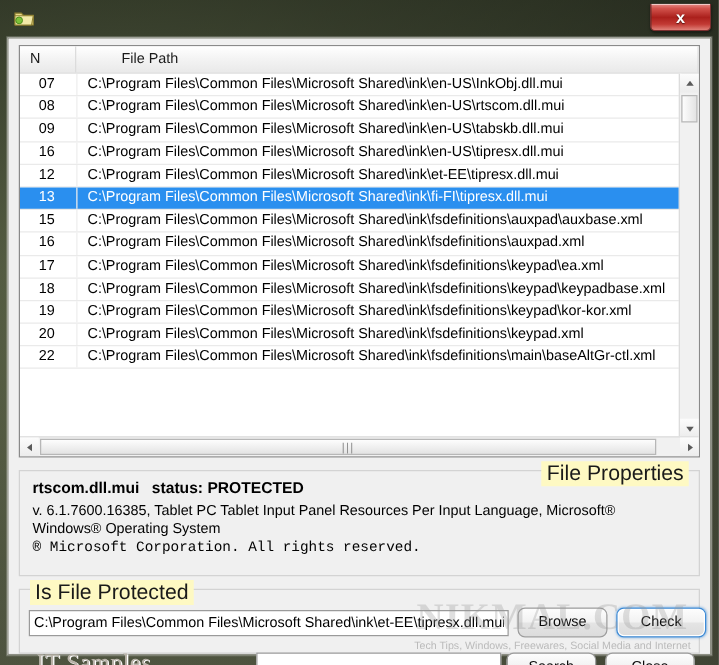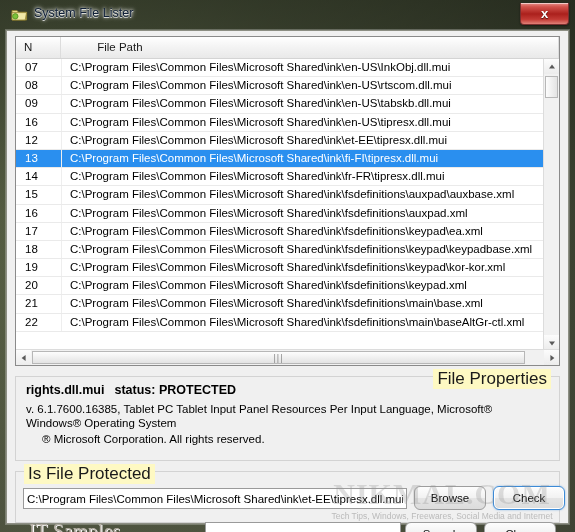--- a/index.html
+++ b/index.html
@@ -109,21 +109,21 @@
   .row {
     display: flex;
     height: 18.2px;
     box-sizing: border-box;
     border-bottom: 1px solid #eaeaea;
     cursor: default;
   }
   .row.selected { background: #2a8fef; }
   .cell-n {
     width: 46px; box-sizing: border-box;
-    padding-left: 9px;
+    padding-left: 15px;
     font-size: 11.5px; color: #000;
     line-height: 17.2px;
     border-right: 1px solid #eeeeee;
     white-space: nowrap; overflow: hidden;
   }
   .cell-path {
     flex: 1; box-sizing: border-box;
     padding-left: 8px;
     font-size: 11.5px; color: #000;
     line-height: 17.2px;
@@ -220,24 +220,25 @@
     white-space: nowrap;
   }
   #props-headline .sep { display: inline-block; width: 10px; }
   #props-desc {
     position: absolute; left: 10px; top: 25px;
     width: 520px;
     font-size: 11.5px; color: #000;
     line-height: 14px;
   }
   #props-copy {
-    position: absolute; left: 26px; top: 55px;
+    position: absolute; left: 10px; top: 55px;
     font-size: 11.5px; color: #000;
     line-height: 14px;
     white-space: nowrap;
+    font-family: Liberation Mono, monospace;
   }
 
   #protect-group {
     left: 8px; top: 440px;
     width: 545px; height: 52px;
   }
   #protect-label { left: 8px; }
   #path-input {
     position: absolute; left: 7px; top: 16px;
     width: 384px; height: 21px;
@@ -317,21 +318,20 @@
 <body>
 
 <div id="app">
 
   <div id="titlebar">
     <svg id="title-icon" viewBox="0 0 17 15">
       <path d="M1 3.5 L6 3.5 L7.6 5.2 L15.6 5.2 L15.6 13 L1 13 Z" fill="#e8d98a" stroke="#8f8030" stroke-width="0.9"></path>
       <path d="M1 5.6 L15.6 5.6 L14.2 13 L1 13 Z" fill="#f2e9a8" stroke="#8f8030" stroke-width="0.8"></path>
       <circle cx="4.3" cy="9.3" r="2.7" fill="#7cc13a" stroke="#4e8d1c" stroke-width="0.8"></circle>
     </svg>
-    <div id="title-text">System File Lister</div>
     <div id="close-button">
       <div id="close-icon">x</div>
     </div>
   </div>
 
   <div id="frame-outer">
   <div id="client">
 
     <div id="listview">
 
@@ -359,24 +359,20 @@
             </div>
             <div class="row">
               <div class="cell-n">12</div>
               <div class="cell-path">C:\Program Files\Common Files\Microsoft Shared\ink\et-EE\tipresx.dll.mui</div>
             </div>
             <div class="row selected">
               <div class="cell-n">13</div>
               <div class="cell-path">C:\Program Files\Common Files\Microsoft Shared\ink\fi-FI\tipresx.dll.mui</div>
             </div>
             <div class="row">
-              <div class="cell-n">14</div>
-              <div class="cell-path">C:\Program Files\Common Files\Microsoft Shared\ink\fr-FR\tipresx.dll.mui</div>
-            </div>
-            <div class="row">
               <div class="cell-n">15</div>
               <div class="cell-path">C:\Program Files\Common Files\Microsoft Shared\ink\fsdefinitions\auxpad\auxbase.xml</div>
             </div>
             <div class="row">
               <div class="cell-n">16</div>
               <div class="cell-path">C:\Program Files\Common Files\Microsoft Shared\ink\fsdefinitions\auxpad.xml</div>
             </div>
             <div class="row">
               <div class="cell-n">17</div>
               <div class="cell-path">C:\Program Files\Common Files\Microsoft Shared\ink\fsdefinitions\keypad\ea.xml</div>
@@ -385,24 +381,20 @@
               <div class="cell-n">18</div>
               <div class="cell-path">C:\Program Files\Common Files\Microsoft Shared\ink\fsdefinitions\keypad\keypadbase.xml</div>
             </div>
             <div class="row">
               <div class="cell-n">19</div>
               <div class="cell-path">C:\Program Files\Common Files\Microsoft Shared\ink\fsdefinitions\keypad\kor-kor.xml</div>
             </div>
             <div class="row">
               <div class="cell-n">20</div>
               <div class="cell-path">C:\Program Files\Common Files\Microsoft Shared\ink\fsdefinitions\keypad.xml</div>
-            </div>
-            <div class="row">
-              <div class="cell-n">21</div>
-              <div class="cell-path">C:\Program Files\Common Files\Microsoft Shared\ink\fsdefinitions\main\base.xml</div>
             </div>
             <div class="row">
               <div class="cell-n">22</div>
               <div class="cell-path">C:\Program Files\Common Files\Microsoft Shared\ink\fsdefinitions\main\baseAltGr-ctl.xml</div>
             </div>
           </div>
 
       <div id="vscroll">
         <div class="sb-arrow" id="vs-up">
           <span class="tri up"></span>
@@ -422,21 +414,21 @@
         </div>
         <div class="hsb-arrow" id="hs-right">
           <span class="tri right"></span>
         </div>
       </div>
     </div>
 
     <div class="groupbox" id="props-group">
       <div class="gb-label" id="props-label">File Properties</div>
       <div id="props-headline">
-        <span>rights.dll.mui</span><span class="sep"></span><span>status:</span>&nbsp;<span>PROTECTED</span>
+        <span>rtscom.dll.mui</span><span class="sep"></span><span>status:</span>&nbsp;<span>PROTECTED</span>
       </div>
       <div id="props-desc">v. 6.1.7600.16385, Tablet PC Tablet Input Panel Resources Per Input Language, Microsoft® Windows® Operating System</div>
       <div id="props-copy">® Microsoft Corporation. All rights reserved.</div>
     </div>
 
     <div class="groupbox" id="protect-group">
       <div class="gb-label" id="protect-label">Is File Protected</div>
       <input id="path-input" type="text" value="C:\Program Files\Common Files\Microsoft Shared\ink\et-EE\tipresx.dll.mui" style="">
       <button class="btn" id="browse-button">Browse</button>
       <button class="btn focused" id="check-button">Check</button>

